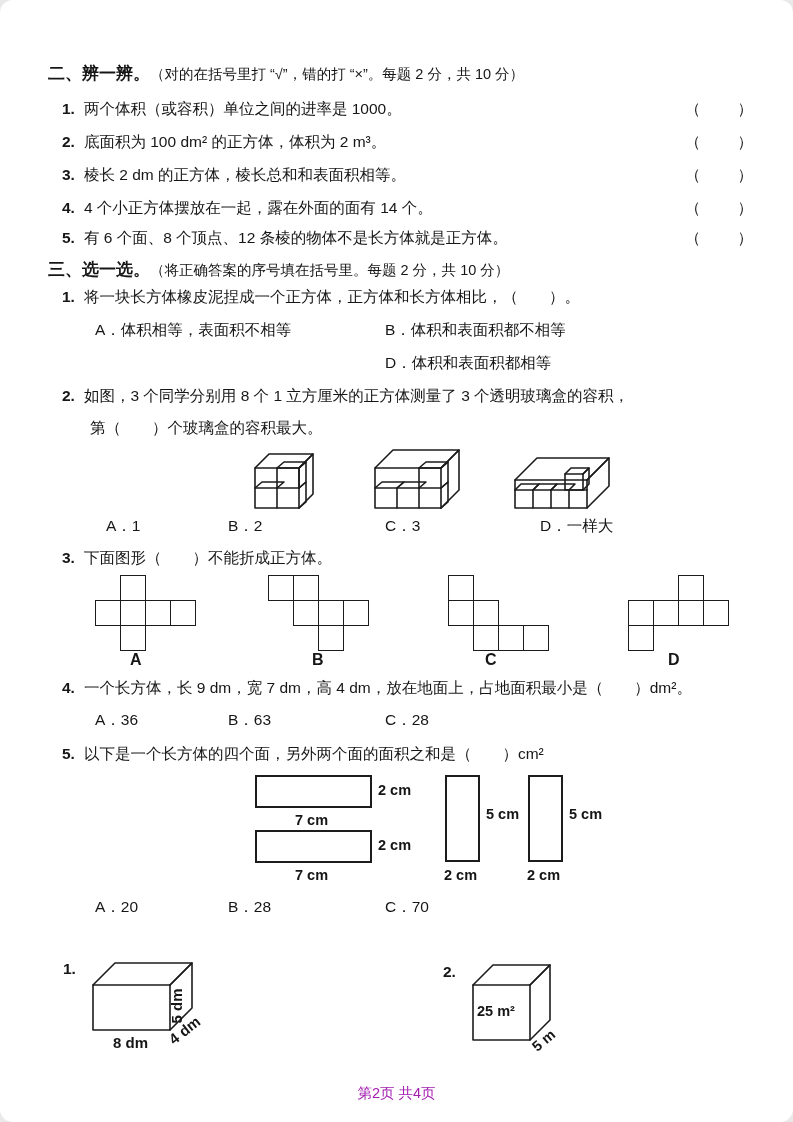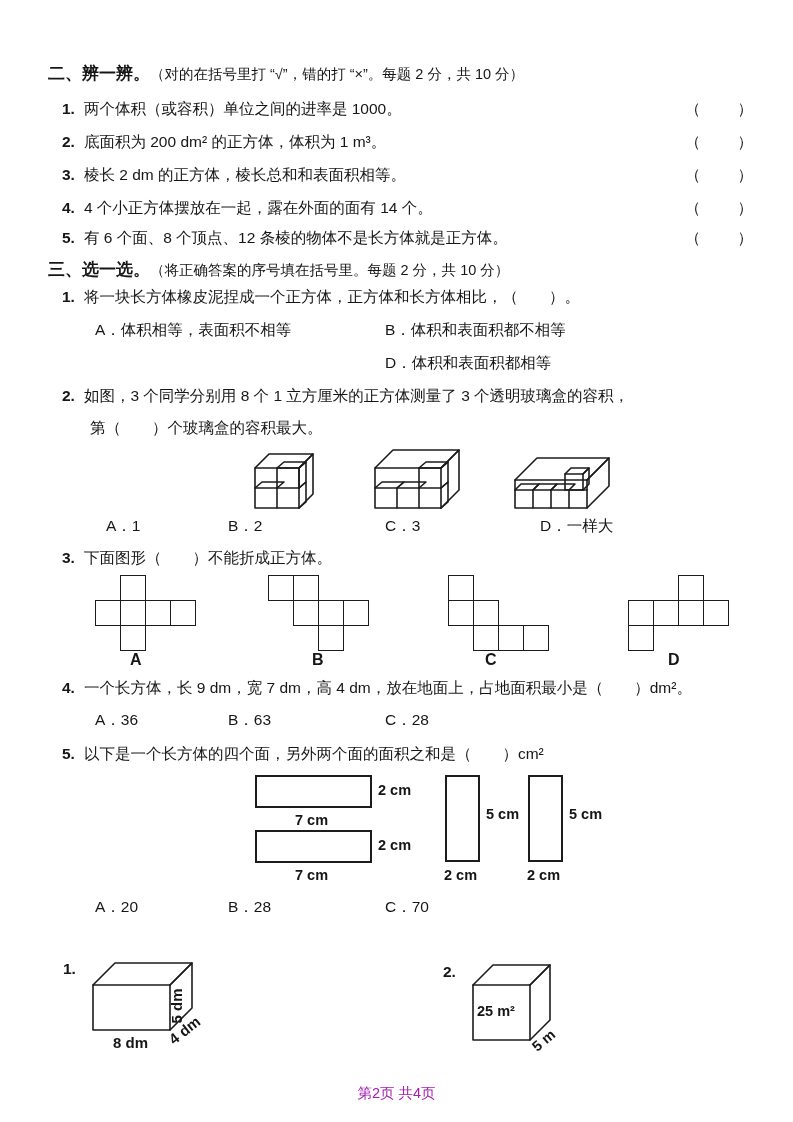--- a/index.html
+++ b/index.html
@@ -2,20 +2,21 @@
 <html><head>
 <meta charset="utf-8">
 <style>
   * { margin:0; padding:0; box-sizing:border-box; }
   html,body { background:#e9e9e9; }
   .page {
     position:relative; width:793px; height:1122px; margin:0 auto;
     background:#ffffff; overflow:hidden;
     font-family:"Liberation Sans","DejaVu Sans",sans-serif;
     color:#161616;
+    border-radius:13px;
   }
   .abs { position:absolute; }
   .sec-head { font-size:17px; font-weight:700; white-space:nowrap; }
   .sec-note { font-size:14.5px; font-weight:400; }
   .tf-row { position:absolute; left:62px; right:38px; display:flex; align-items:baseline; font-size:15.5px; }
   .qnum { font-weight:700; margin-right:9px; font-size:15.5px; flex:none; }
   .qtext { font-size:15.5px; flex:1; white-space:nowrap; }
   .blank { font-size:15.5px; flex:none; letter-spacing:2px; }
   .qline { position:absolute; left:62px; display:flex; align-items:baseline; }
   .opt { position:absolute; font-size:15.5px; white-space:nowrap; }
@@ -38,21 +39,21 @@
     <span>二、辨一辨。</span><span class="sec-note">（对的在括号里打 “√”，错的打 “×”。每题 2 分，共 10 分）</span>
   </div>
 
   <div class="tf-row" style="top:99px;">
     <span class="qnum">1.</span>
     <span class="qtext">两个体积（或容积）单位之间的进率是 1000。</span>
     <span class="blank">（　　）</span>
   </div>
   <div class="tf-row" style="top:132px;">
     <span class="qnum">2.</span>
-    <span class="qtext">底面积为 200 dm² 的正方体，体积为 1 m³。</span>
+    <span class="qtext">底面积为 100 dm² 的正方体，体积为 2 m³。</span>
     <span class="blank">（　　）</span>
   </div>
   <div class="tf-row" style="top:165px;">
     <span class="qnum">3.</span>
     <span class="qtext">棱长 2 dm 的正方体，棱长总和和表面积相等。</span>
     <span class="blank">（　　）</span>
   </div>
   <div class="tf-row" style="top:198px;">
     <span class="qnum">4.</span>
     <span class="qtext">4 个小正方体摆放在一起，露在外面的面有 14 个。</span>

